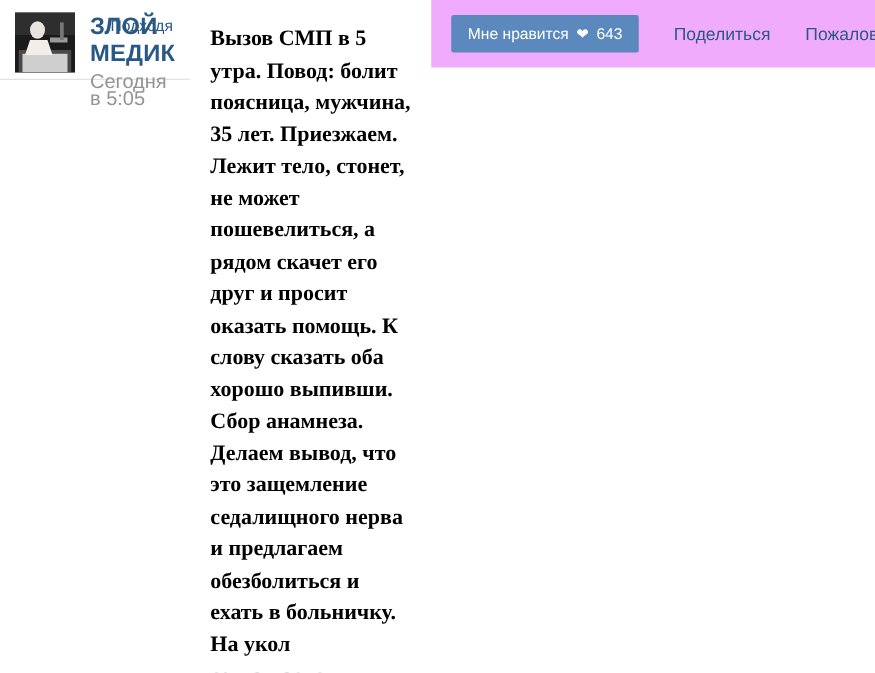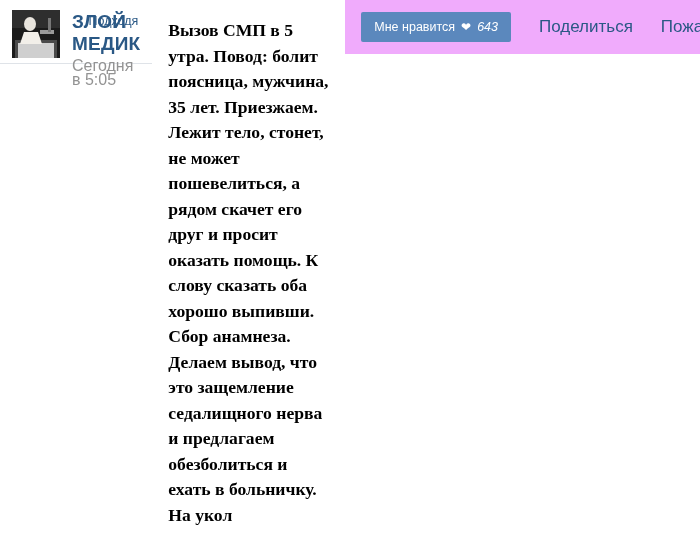--- a/index.html
+++ b/index.html
@@ -111,24 +111,24 @@
     padding: 8px 13px;
     border-radius: 2px;
     cursor: pointer;
     user-select: none;
   }
   .like-button .heart {
     color: #ffffff;
     font-size: 12px;
     line-height: 12px;
   }
-  .like-count { font-size: 12.5px; font-style: italic; }
+  .like-count { font-size: 12.5px; }
   .footer-link {
     margin-left: 28px;
-    font-size: 17px;
+    font-size: 14px;
     color: #2a5885;
     cursor: pointer;
     text-decoration: none;
   }
 
   .bottom-rule {
     height: 2px;
     background: #d8dadd;
     width: 100%;
   }

